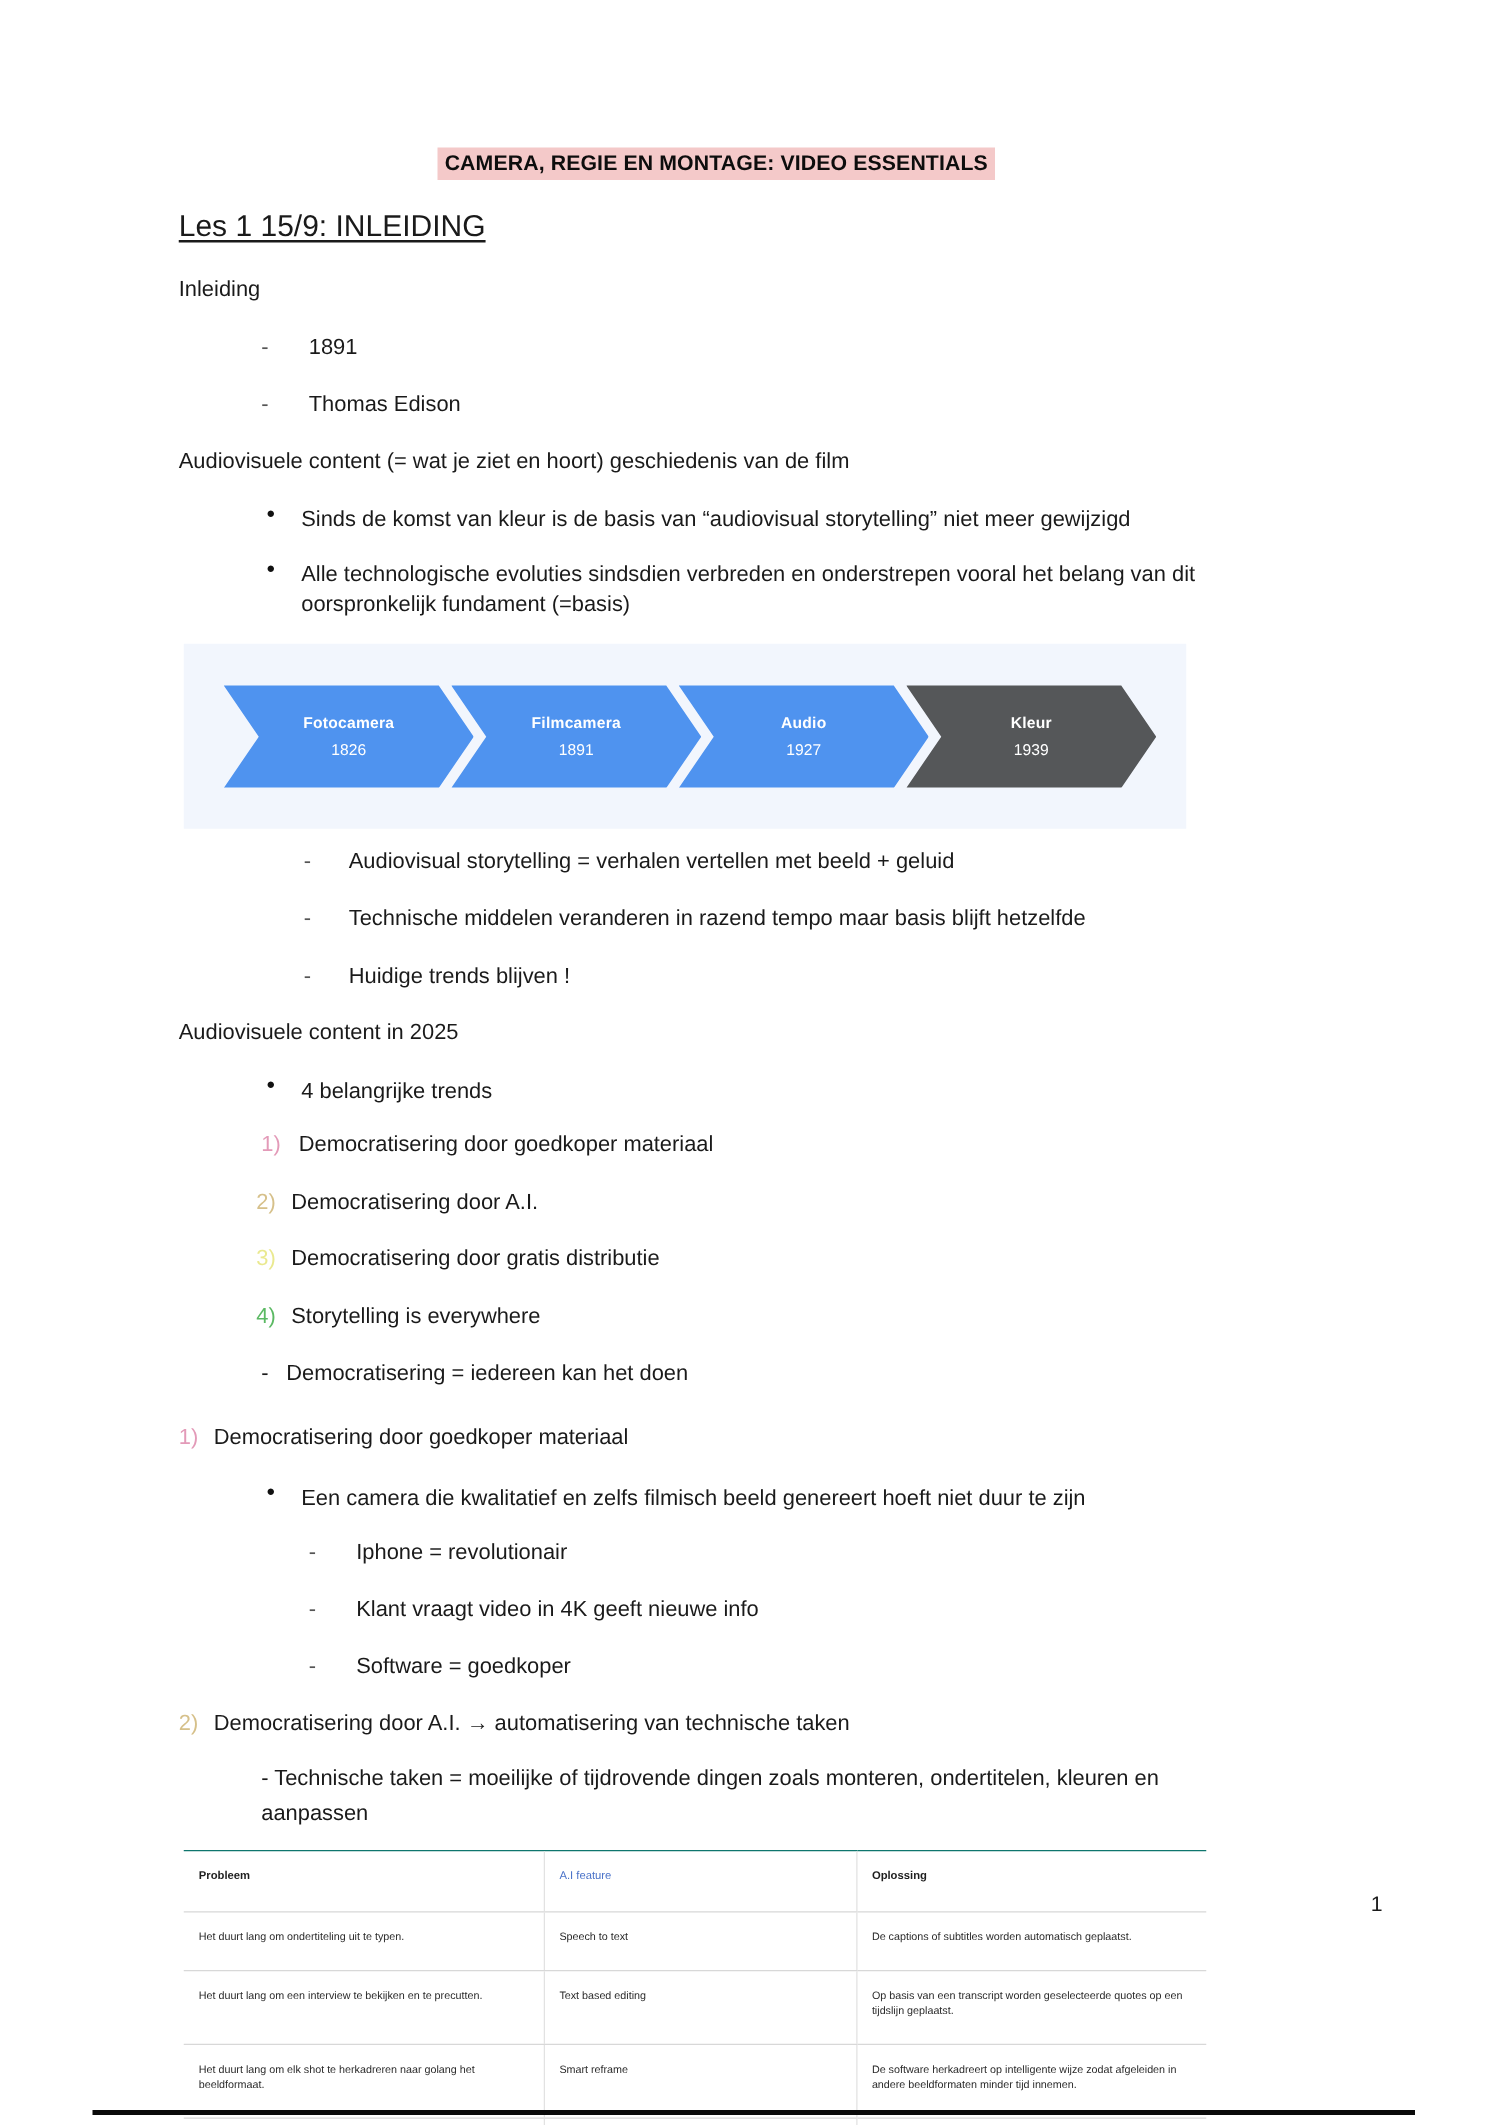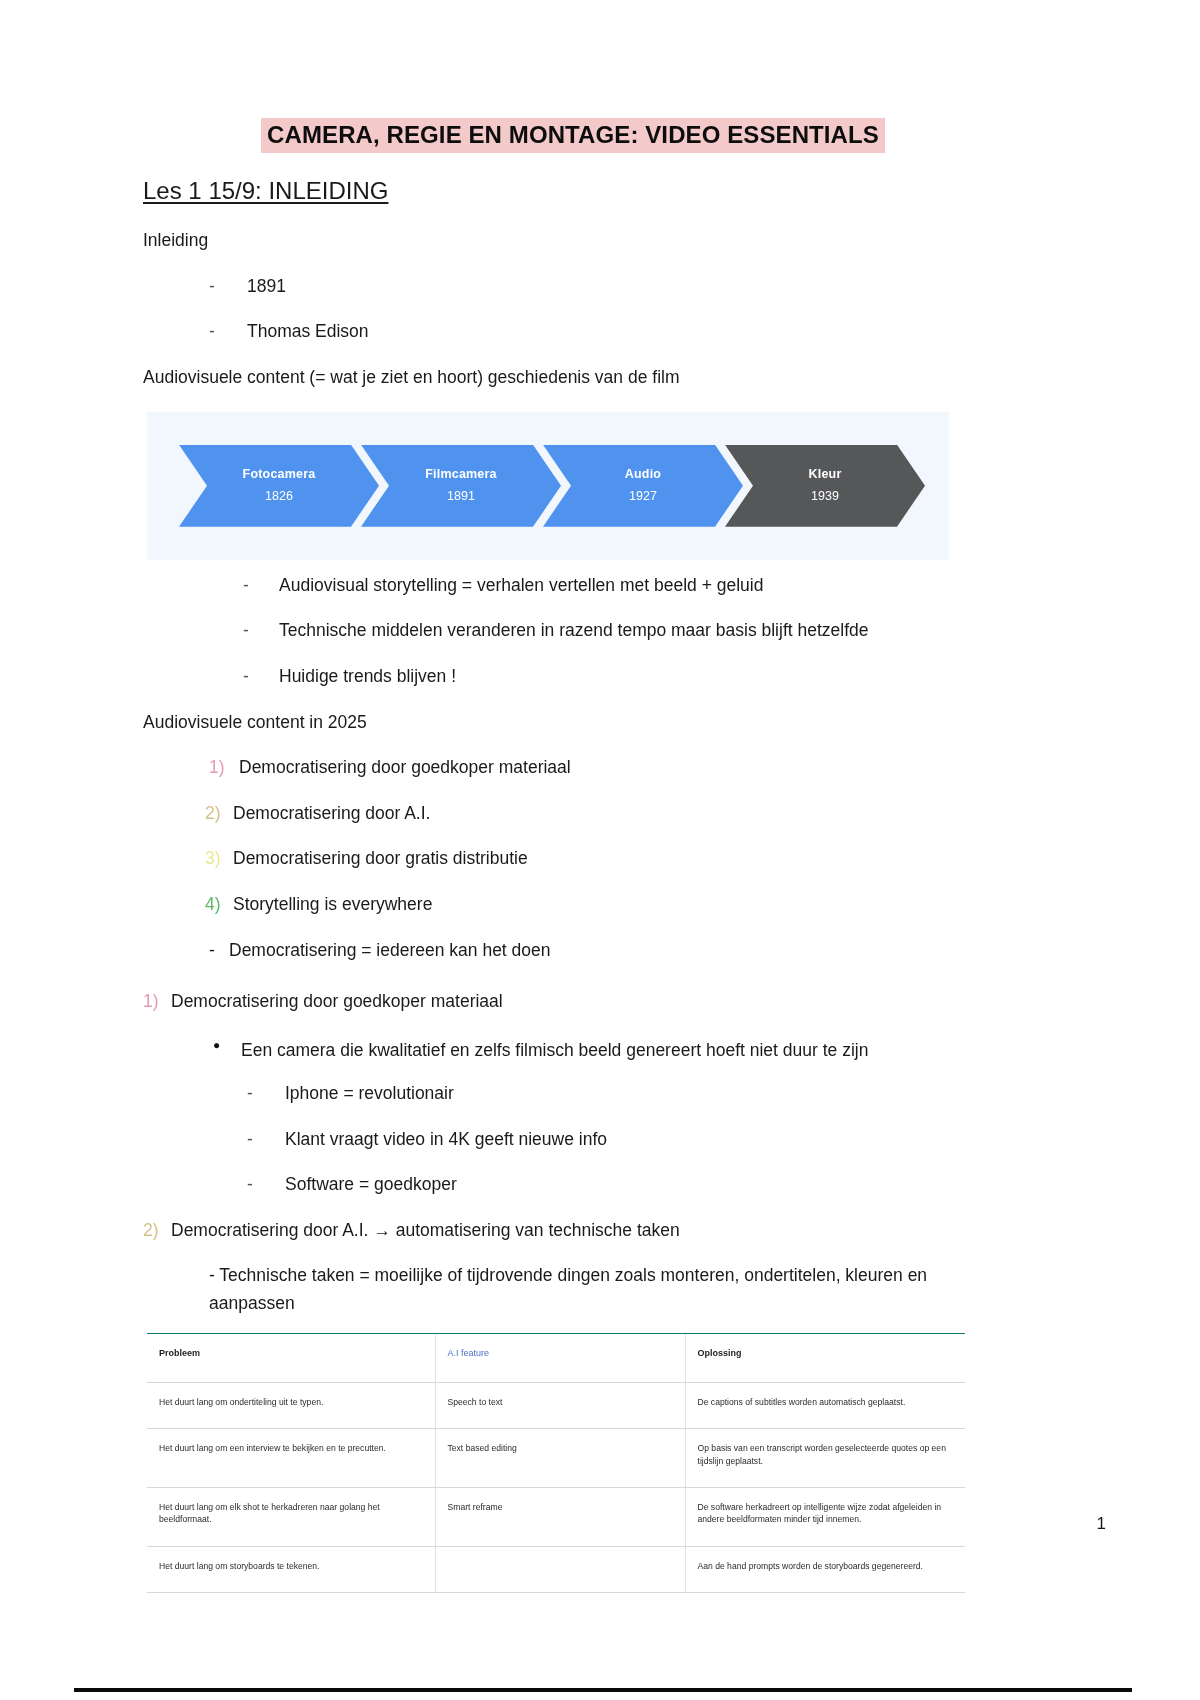--- a/index.html
+++ b/index.html
@@ -34,21 +34,21 @@
   
   .title-wrap {
     text-align: center;
     margin-bottom: 22px;
   }
   .doc-title {
     display: inline-block;
     background: #f4c9c9;
     color: #0d0d0d;
     font-weight: bold;
-    font-size: 24px;
+    font-size: 17px;
     letter-spacing: 0.1px;
     padding: 2px 6px 3px 6px;
     line-height: 1.25;
   }
 
   
   .heading-underline {
     font-size: 24px;
     text-decoration: underline;
     text-underline-offset: 3px;
@@ -299,20 +299,24 @@
 
     <div class="para">Inleiding</div>
 
     <ul class="dash-list">
       <li class="dash-item">1891</li>
       <li class="dash-item">Thomas Edison</li>
     </ul>
 
     <div class="para">Audiovisuele content (= wat je ziet en hoort) geschiedenis van de film</div>
 
+    <ul class="bullet-list">
+      <li class="bullet-item">Sinds de komst van kleur is de basis van “audiovisual storytelling” niet meer gewijzigd</li>
+      <li class="bullet-item">Alle technologische evoluties sindsdien verbreden en onderstrepen vooral het belang van dit oorspronkelijk fundament (=basis)</li>
+    </ul>
 
     <div class="chev-panel">
       <div class="chev-row">
         <div class="chev blue">
           <span class="chev-label">Fotocamera</span>
           <span class="chev-year">1826</span>
         </div>
         <div class="chev blue">
           <span class="chev-label">Filmcamera</span>
           <span class="chev-year">1891</span>
@@ -329,20 +333,23 @@
     </div>
 
     <ul class="dash-list">
       <li class="dash-item after-chev">Audiovisual storytelling = verhalen vertellen met beeld + geluid</li>
       <li class="dash-item after-chev">Technische middelen veranderen in razend tempo maar basis blijft hetzelfde</li>
       <li class="dash-item after-chev">Huidige trends blijven !</li>
     </ul>
 
     <div class="para">Audiovisuele content in 2025</div>
 
+    <ul class="bullet-list">
+      <li class="bullet-item">4 belangrijke trends</li>
+    </ul>
 
     <ul class="num-list">
       <li class="num-item">
         <span class="num-marker" style="color:#e39ab8">1)</span>
         <span>Democratisering door goedkoper materiaal</span>
       </li>
       <li class="num-item indent-flat">
         <span class="num-marker" style="color:#d6c08a">2)</span>
         <span>Democratisering door A.I.</span>
       </li>

